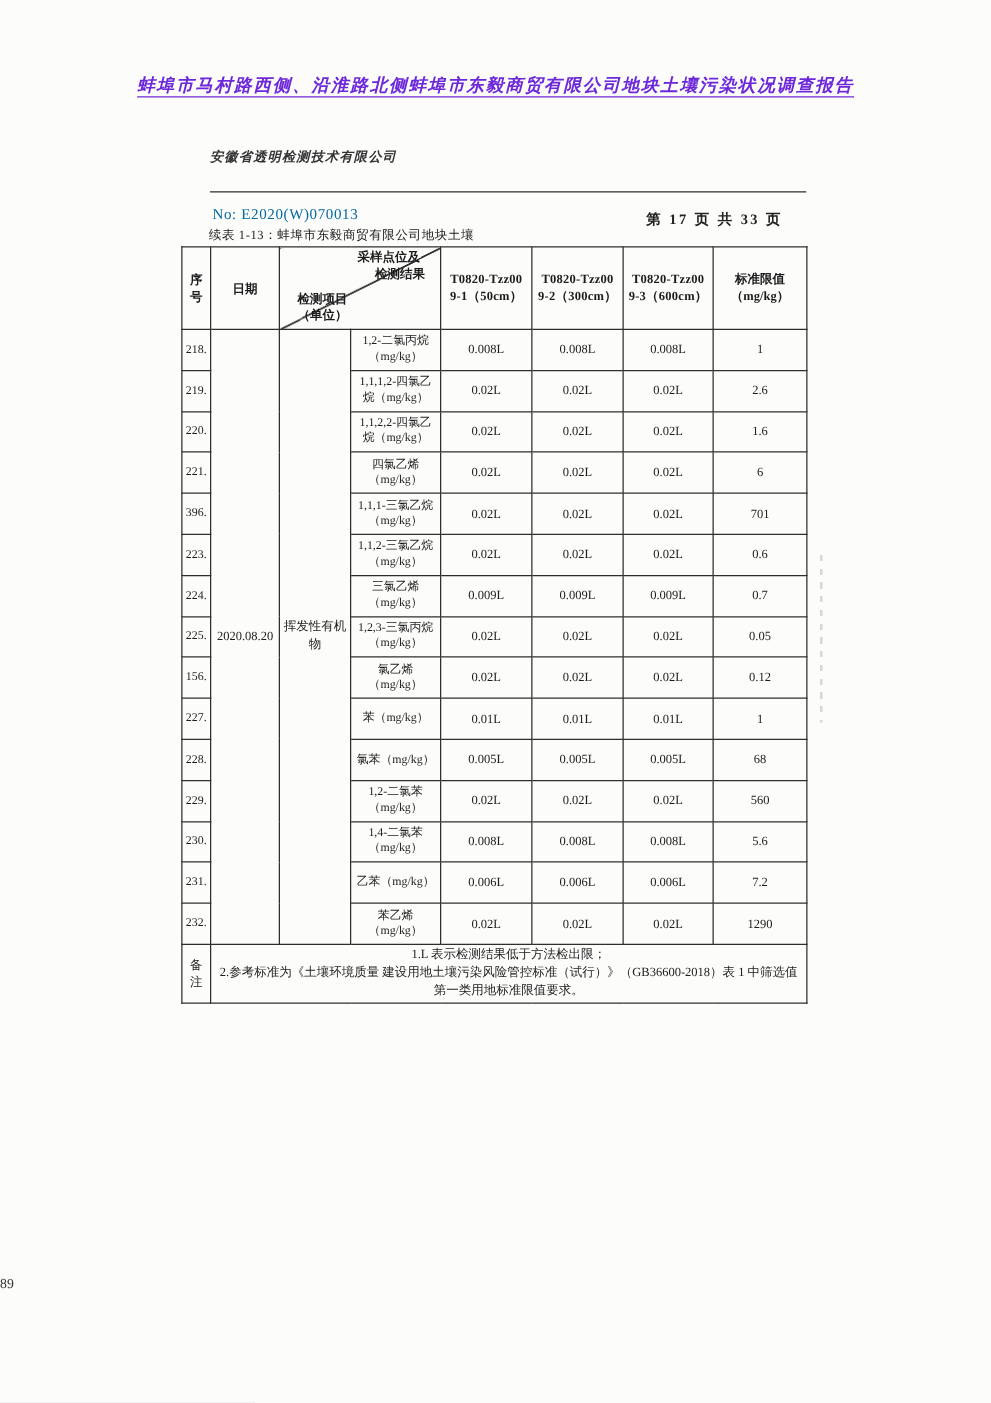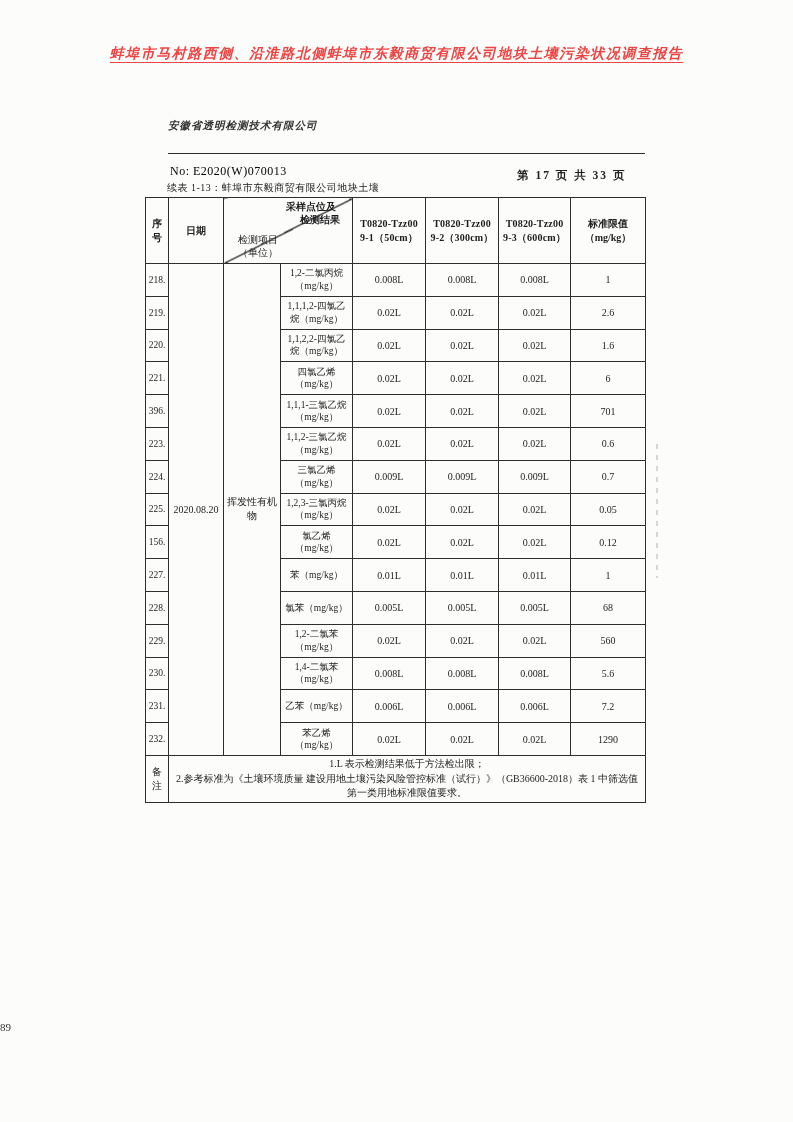--- a/index.html
+++ b/index.html
@@ -7,48 +7,48 @@
     position:relative;
     width:793px;height:1122px;
     margin:0 auto;
     background:#fcfcfb;
     font-family:"Liberation Serif","DejaVu Serif",serif;
     color:#1c1c1c;
     overflow:hidden;
   }
   
   .report-title{
-    position:absolute;top:45px;left:0;width:100%;
+    position:absolute;top:60px;left:0;width:100%;
     text-align:center;
     font-size:14px;font-weight:bold;font-style:italic;
     letter-spacing:1.5px;
     text-decoration:underline;
     text-underline-offset:4px;
-    color:#ef4444;
+    color:#6d28d9;
   }
   
   .lab-name{
     position:absolute;top:119px;left:168px;width:477px;
     font-size:10.5px;font-style:italic;font-weight:bold;
     letter-spacing:1px;
     border-bottom:1.2px solid #2e2e2e;
     padding-bottom:20px;
     color:#333;
   }
   
   .doc-title{
     position:absolute;top:138px;left:0;width:100%;
     text-align:center;
     font-size:17px;font-weight:bold;letter-spacing:5px;
     color:#141414;
   }
   
   .report-no{
     position:absolute;top:164px;left:170px;
-    font-size:12px;letter-spacing:.5px;color:#000000;
+    font-size:12px;letter-spacing:.5px;color:#0369a1;
   }
   .page-indicator{
     position:absolute;top:168px;left:517px;
     font-size:11.5px;letter-spacing:2px;font-weight:bold;color:#222;
   }
   .table-caption{
     position:absolute;top:181px;left:167px;
     font-size:10px;font-weight:normal;letter-spacing:.5px;color:#1a1a1a;
   }
   
@@ -84,21 +84,21 @@
       transparent calc(50% + .7px));
   }
   .diag-top{
     position:absolute;top:3px;right:12px;
     font-size:10px;font-weight:bold;line-height:12.5px;
     text-align:center;
   }
   .diag-top .l2{display:block;padding-left:18px;}
   .diag-bottom{
     position:absolute;bottom:4px;left:5px;width:58px;
-    font-size:10px;font-weight:normal;line-height:13px;
+    font-size:10px;font-weight:bold;line-height:13px;
     text-align:center;
   }
   td.c-no{text-align:left;padding-left:1px;font-size:9.5px;}
   td.c-date{font-size:10px;}
   td.c-cat{font-size:10px;line-height:14px;padding:0 6px;}
   td.c-analyte{font-size:9.5px;line-height:12.5px;padding:1px 2px;}
   td.c-val,td.c-limit{font-size:10px;}
   td.c-notes-label{font-size:10px;padding:0;}
   td.c-notes{
     text-align:left;vertical-align:middle;

